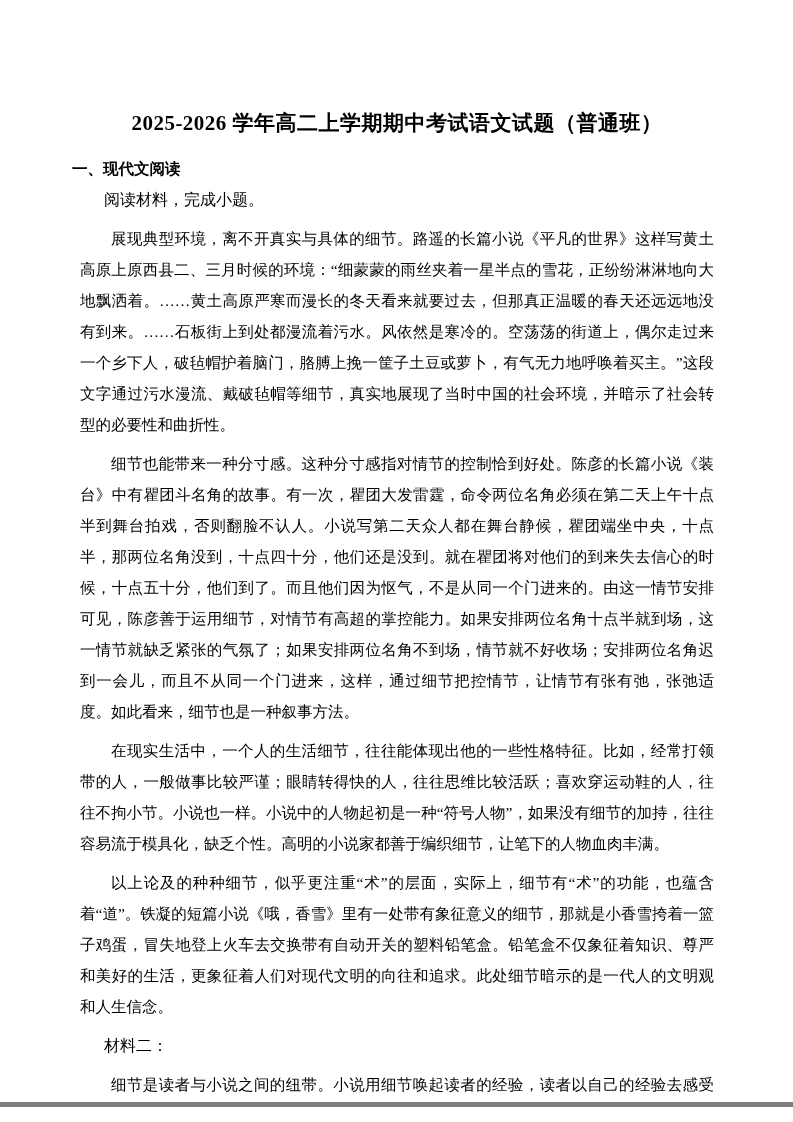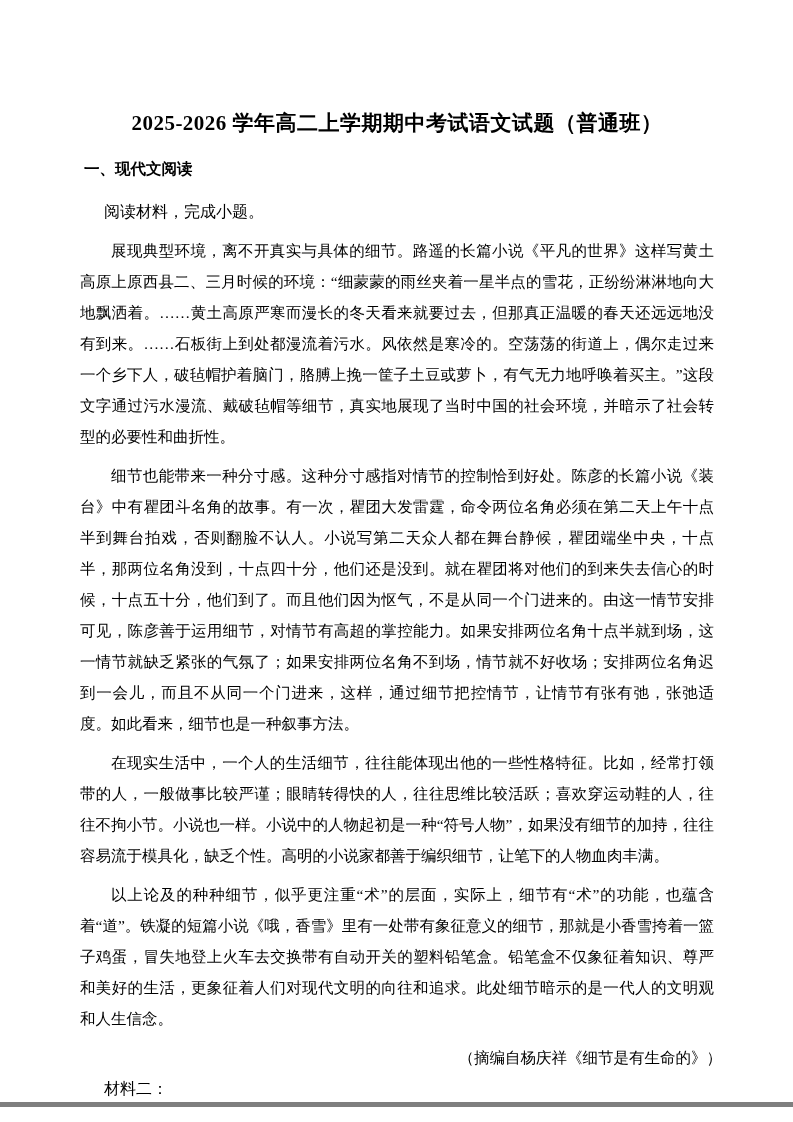--- a/index.html
+++ b/index.html
@@ -28,21 +28,21 @@
     font-size: 21px;
     line-height: 34px;
     margin: 0 0 13px 0;
     letter-spacing: 0.5px;
   }
   .section-heading {
     font-family: "Liberation Sans", sans-serif;
     font-weight: bold;
     font-size: 15.5px;
     line-height: 31px;
-    margin: 12px;
+    margin: 0;
   }
   .body-line {
     font-size: 16px;
     line-height: 31px;
     margin: 0;
     text-indent: 2em;
   }
   .body-para {
     font-size: 15.5px;
     line-height: 31px;
@@ -80,21 +80,20 @@
 
 
     <p class="body-para">展现典型环境，离不开真实与具体的细节。路遥的长篇小说《平凡的世界》这样写黄土高原上原西县二、三月时候的环境：“细蒙蒙的雨丝夹着一星半点的雪花，正纷纷淋淋地向大地飘洒着。……黄土高原严寒而漫长的冬天看来就要过去，但那真正温暖的春天还远远地没有到来。……石板街上到处都漫流着污水。风依然是寒冷的。空荡荡的街道上，偶尔走过来一个乡下人，破毡帽护着脑门，胳膊上挽一筐子土豆或萝卜，有气无力地呼唤着买主。”这段文字通过污水漫流、戴破毡帽等细节，真实地展现了当时中国的社会环境，并暗示了社会转型的必要性和曲折性。</p>
 
     <p class="body-para">细节也能带来一种分寸感。这种分寸感指对情节的控制恰到好处。陈彦的长篇小说《装台》中有瞿团斗名角的故事。有一次，瞿团大发雷霆，命令两位名角必须在第二天上午十点半到舞台拍戏，否则翻脸不认人。小说写第二天众人都在舞台静候，瞿团端坐中央，十点半，那两位名角没到，十点四十分，他们还是没到。就在瞿团将对他们的到来失去信心的时候，十点五十分，他们到了。而且他们因为怄气，不是从同一个门进来的。由这一情节安排可见，陈彦善于运用细节，对情节有高超的掌控能力。如果安排两位名角十点半就到场，这一情节就缺乏紧张的气氛了；如果安排两位名角不到场，情节就不好收场；安排两位名角迟到一会儿，而且不从同一个门进来，这样，通过细节把控情节，让情节有张有弛，张弛适度。如此看来，细节也是一种叙事方法。</p>
 
     <p class="body-para">在现实生活中，一个人的生活细节，往往能体现出他的一些性格特征。比如，经常打领带的人，一般做事比较严谨；眼睛转得快的人，往往思维比较活跃；喜欢穿运动鞋的人，往往不拘小节。小说也一样。小说中的人物起初是一种“符号人物”，如果没有细节的加持，往往容易流于模具化，缺乏个性。高明的小说家都善于编织细节，让笔下的人物血肉丰满。</p>
 
     <p class="body-para">以上论及的种种细节，似乎更注重“术”的层面，实际上，细节有“术”的功能，也蕴含着“道”。铁凝的短篇小说《哦，香雪》里有一处带有象征意义的细节，那就是小香雪挎着一篮子鸡蛋，冒失地登上火车去交换带有自动开关的塑料铅笔盒。铅笔盒不仅象征着知识、尊严和美好的生活，更象征着人们对现代文明的向往和追求。此处细节暗示的是一代人的文明观和人生信念。</p>
 
-    <p class="attribution">（摘编自杨庆祥《细节是有生命的》）</p>
 
     <p class="body-line">材料二：</p>
 
     <p class="body-para">细节是读者与小说之间的纽带。小说用细节唤起读者的经验，读者以自己的经验去感受细节。好的细</p>
 
   </div>
 
   <div class="page-bottom-edge"></div>
 </div>
 

